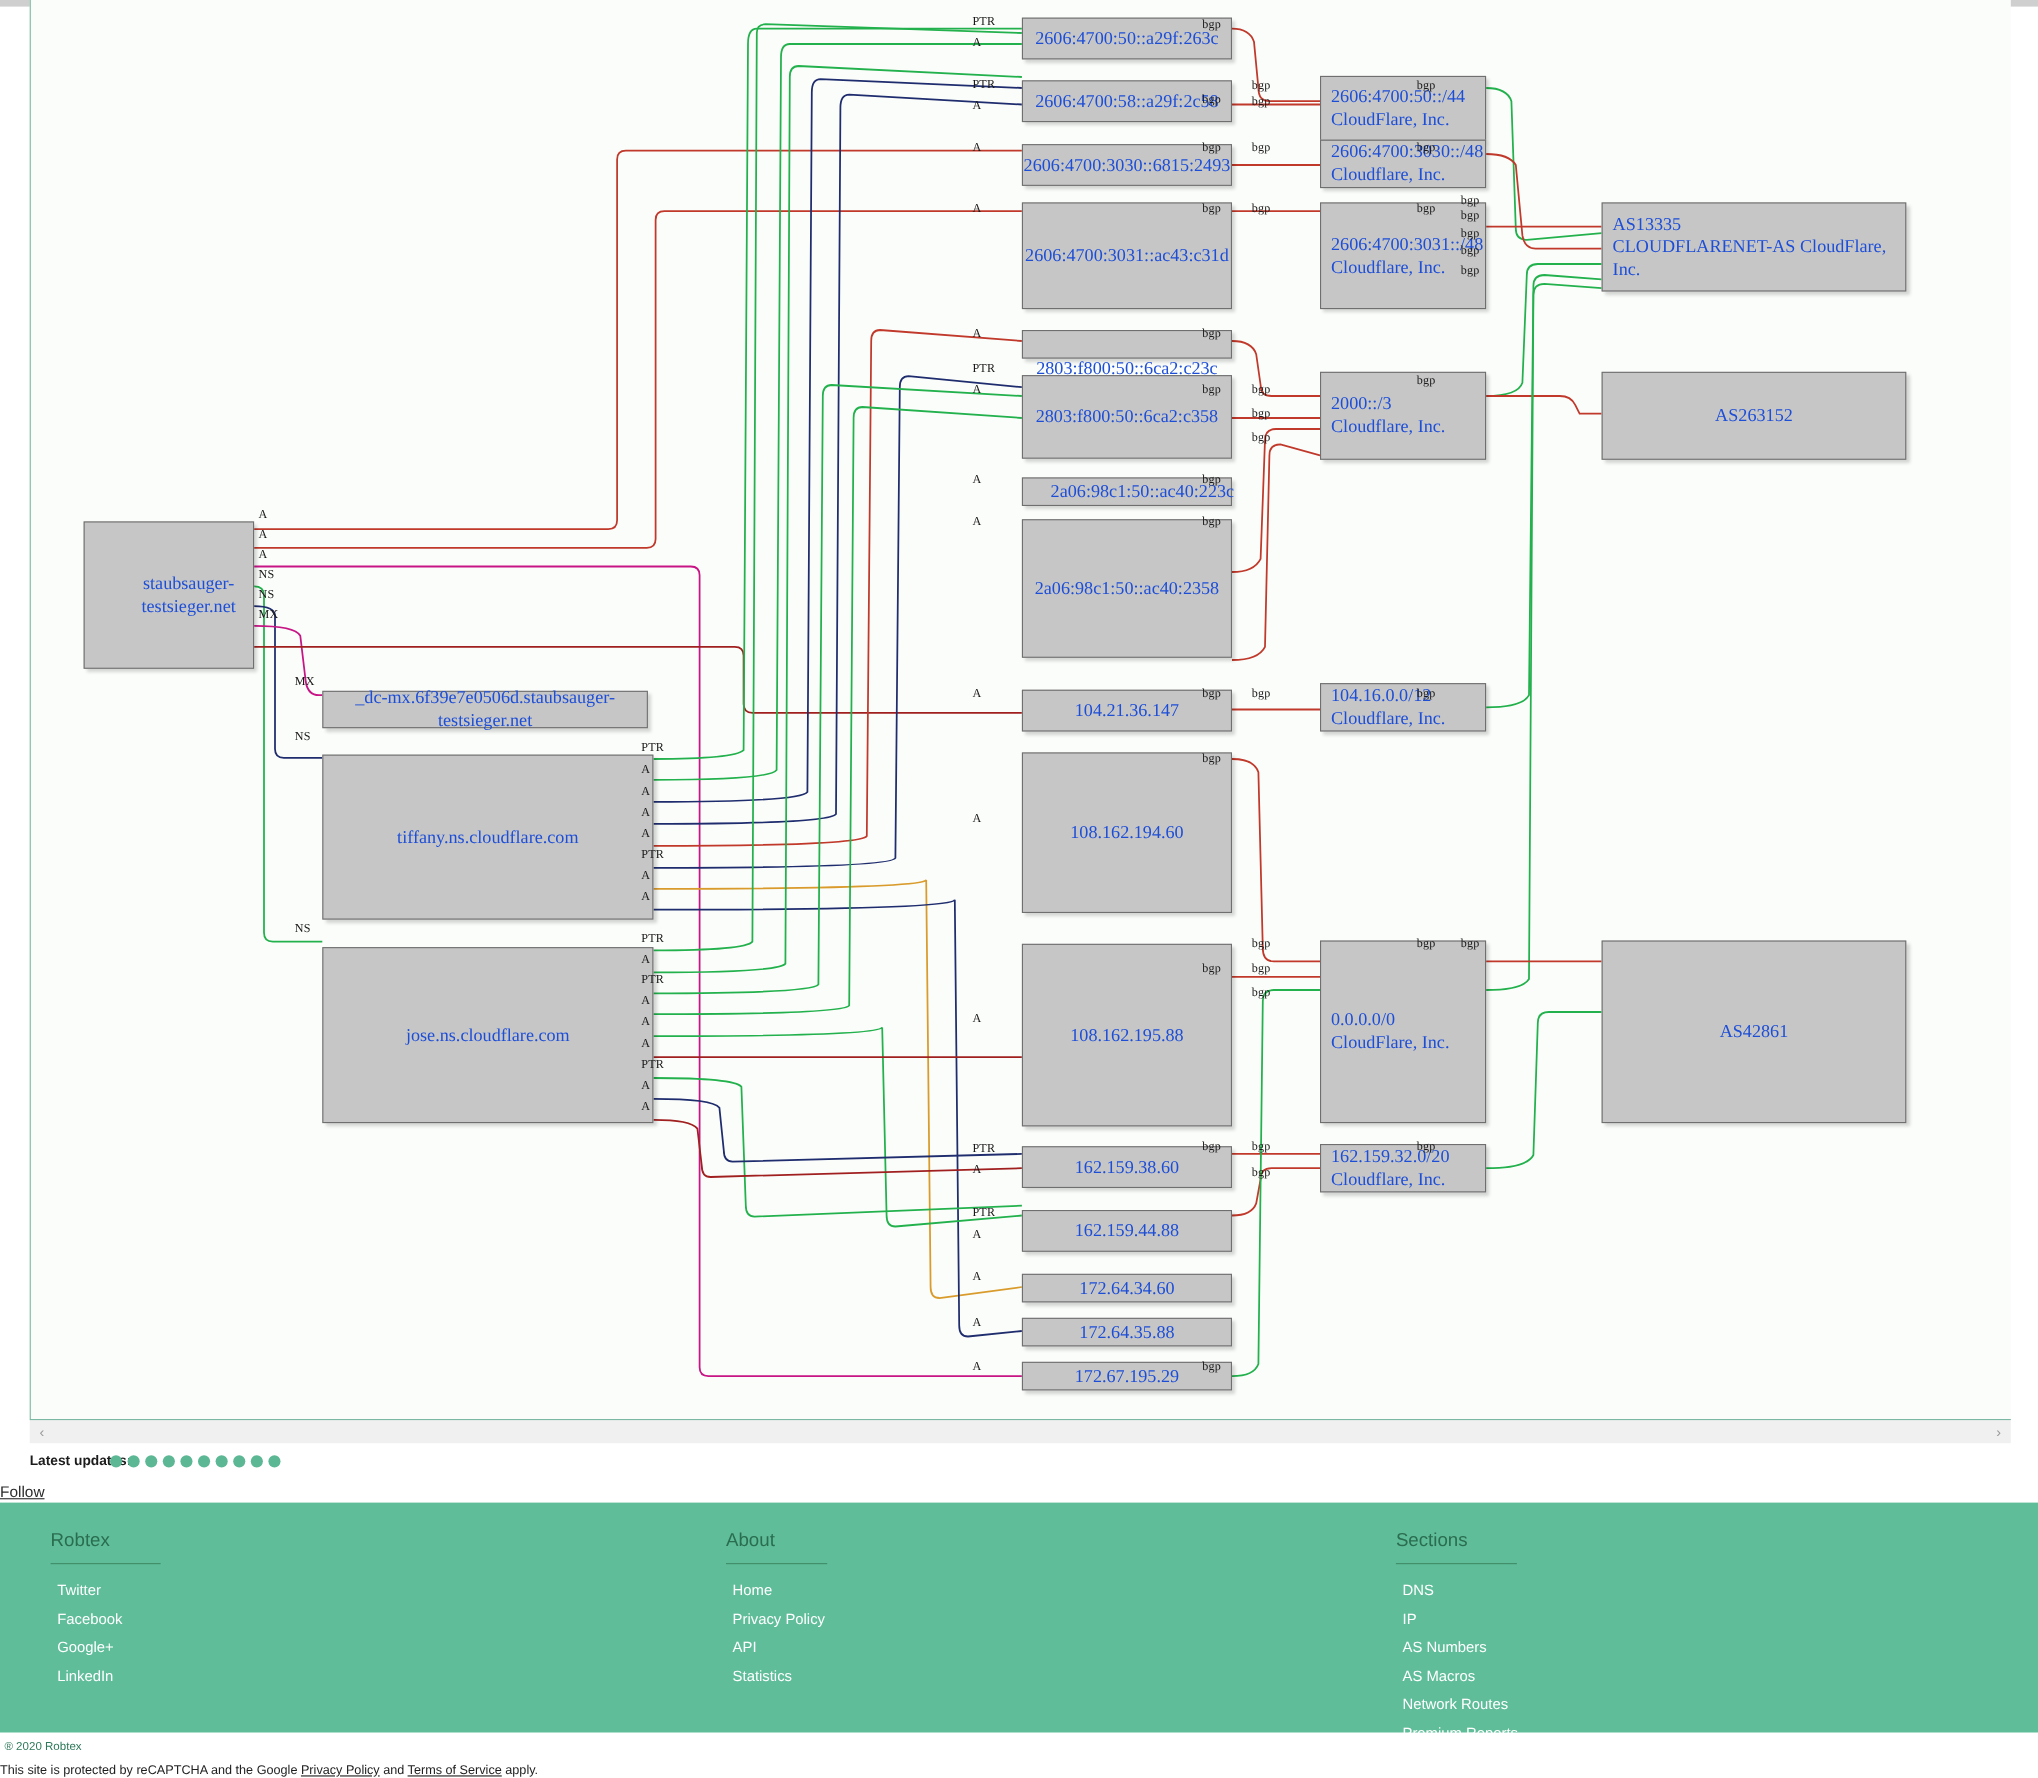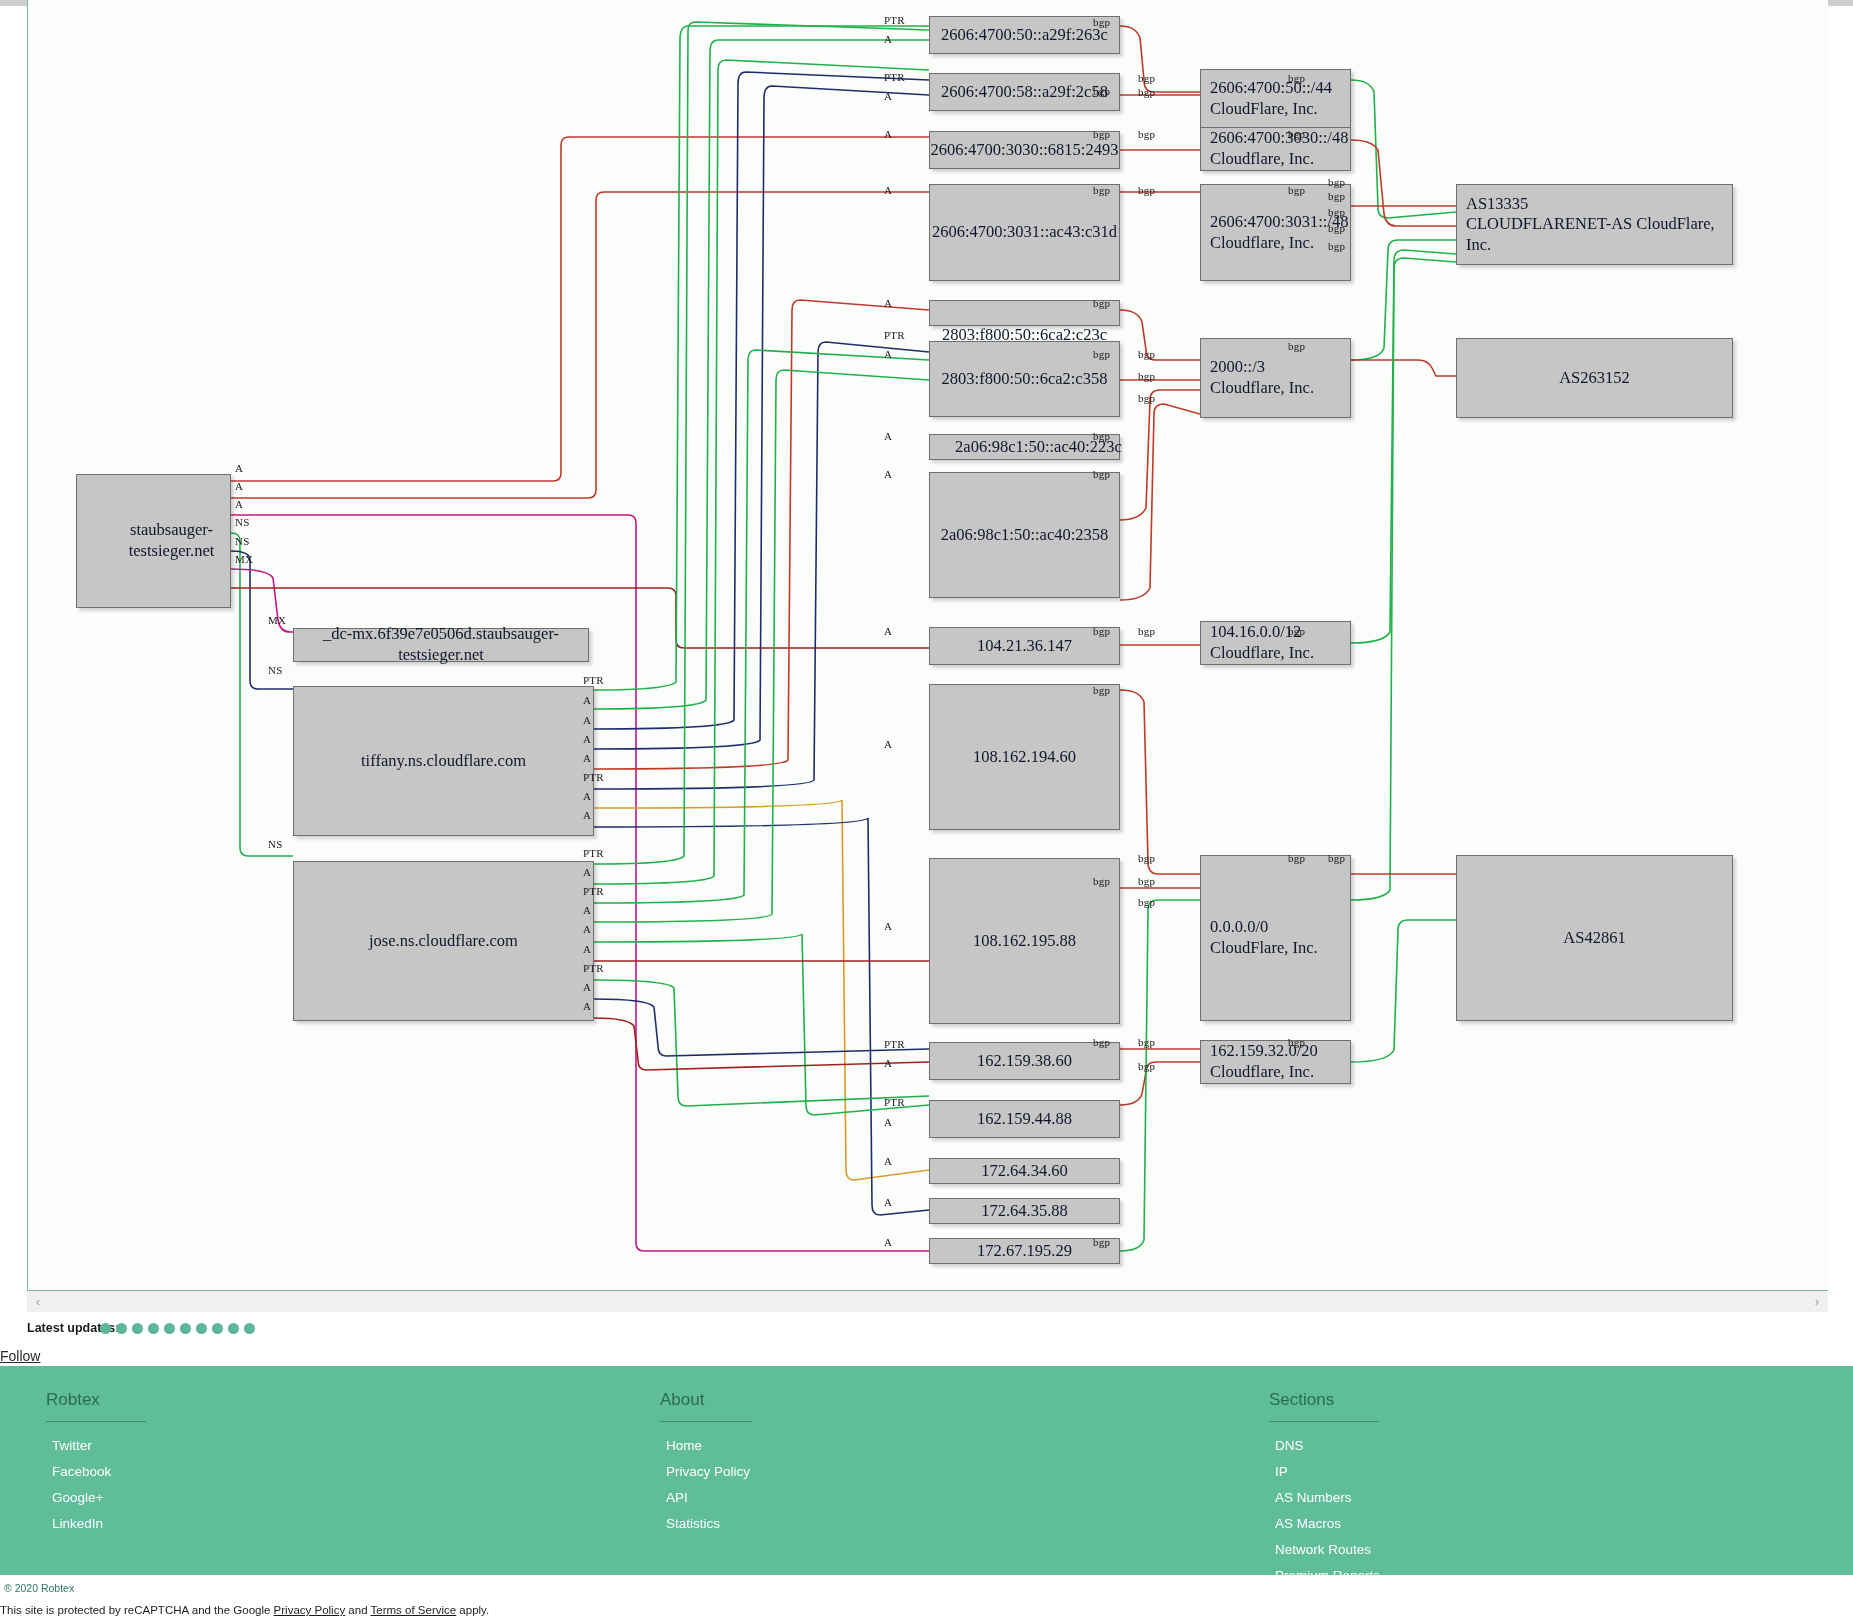--- a/index.html
+++ b/index.html
@@ -8,21 +8,21 @@
   
   #graph-frame{position:absolute;left:27px;top:0;width:1801px;height:1290px;
       background:#fbfdfa;border-left:1px solid #7bb8a4;box-sizing:border-box;}
   #graph-canvas{position:absolute;left:0;top:0;width:1801px;height:1290px;}
   #edges{position:absolute;left:0;top:0;width:1801px;height:1290px;pointer-events:none;}
 
   
   .node{position:absolute;background:#c6c6c6;border:1px solid #6f6f6f;
         box-shadow:3px 3px 3px rgba(0,0,0,.16);
         display:flex;align-items:center;box-sizing:border-box;
-        font-size:16.5px;color:#0f172a;line-height:1.25;}
+        font-size:16.5px;color:#1d4ed8;line-height:1.25;}
   .node.center{justify-content:center;text-align:center;}
   .node.left{justify-content:flex-start;padding-left:9px;text-align:left;}
   .node .l2{display:block;}
 
   
   .elabel{position:absolute;font-family:"Liberation Serif",serif;font-size:11px;
       color:#1a1a1a;letter-spacing:.2px;white-space:nowrap;}
 
   
   #hscroll{position:absolute;left:27px;top:1290px;width:1801px;height:22px;

